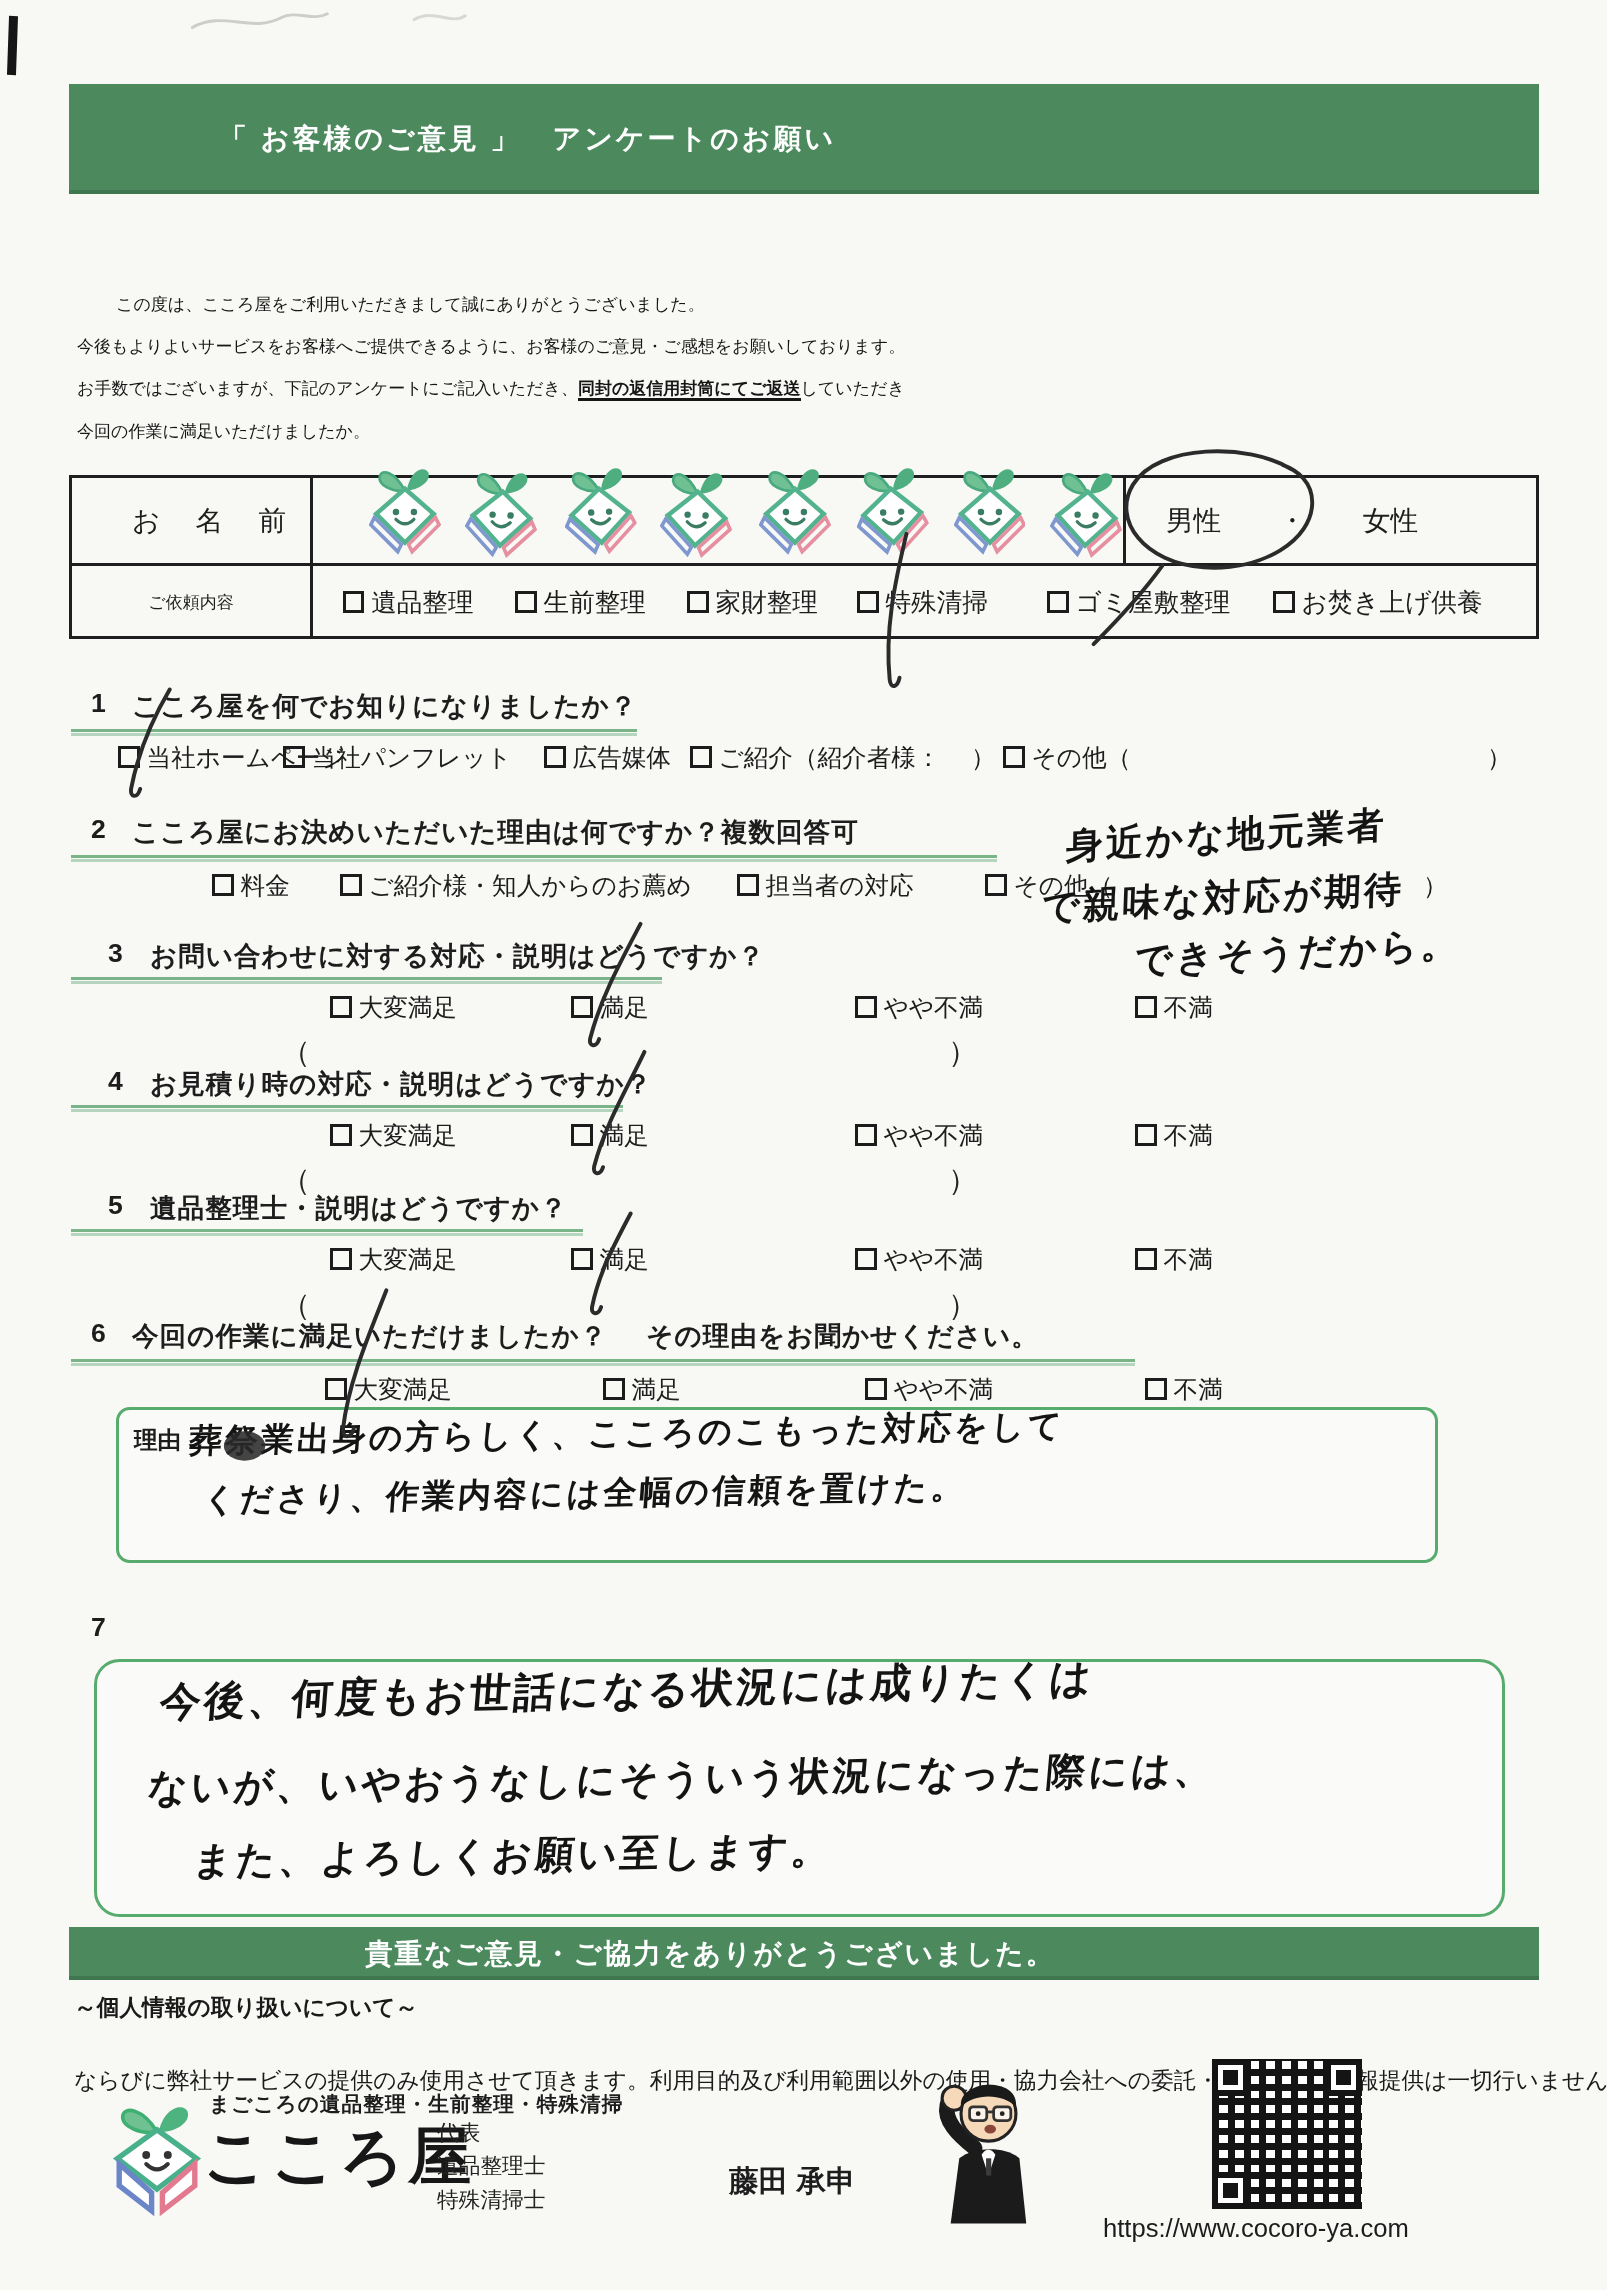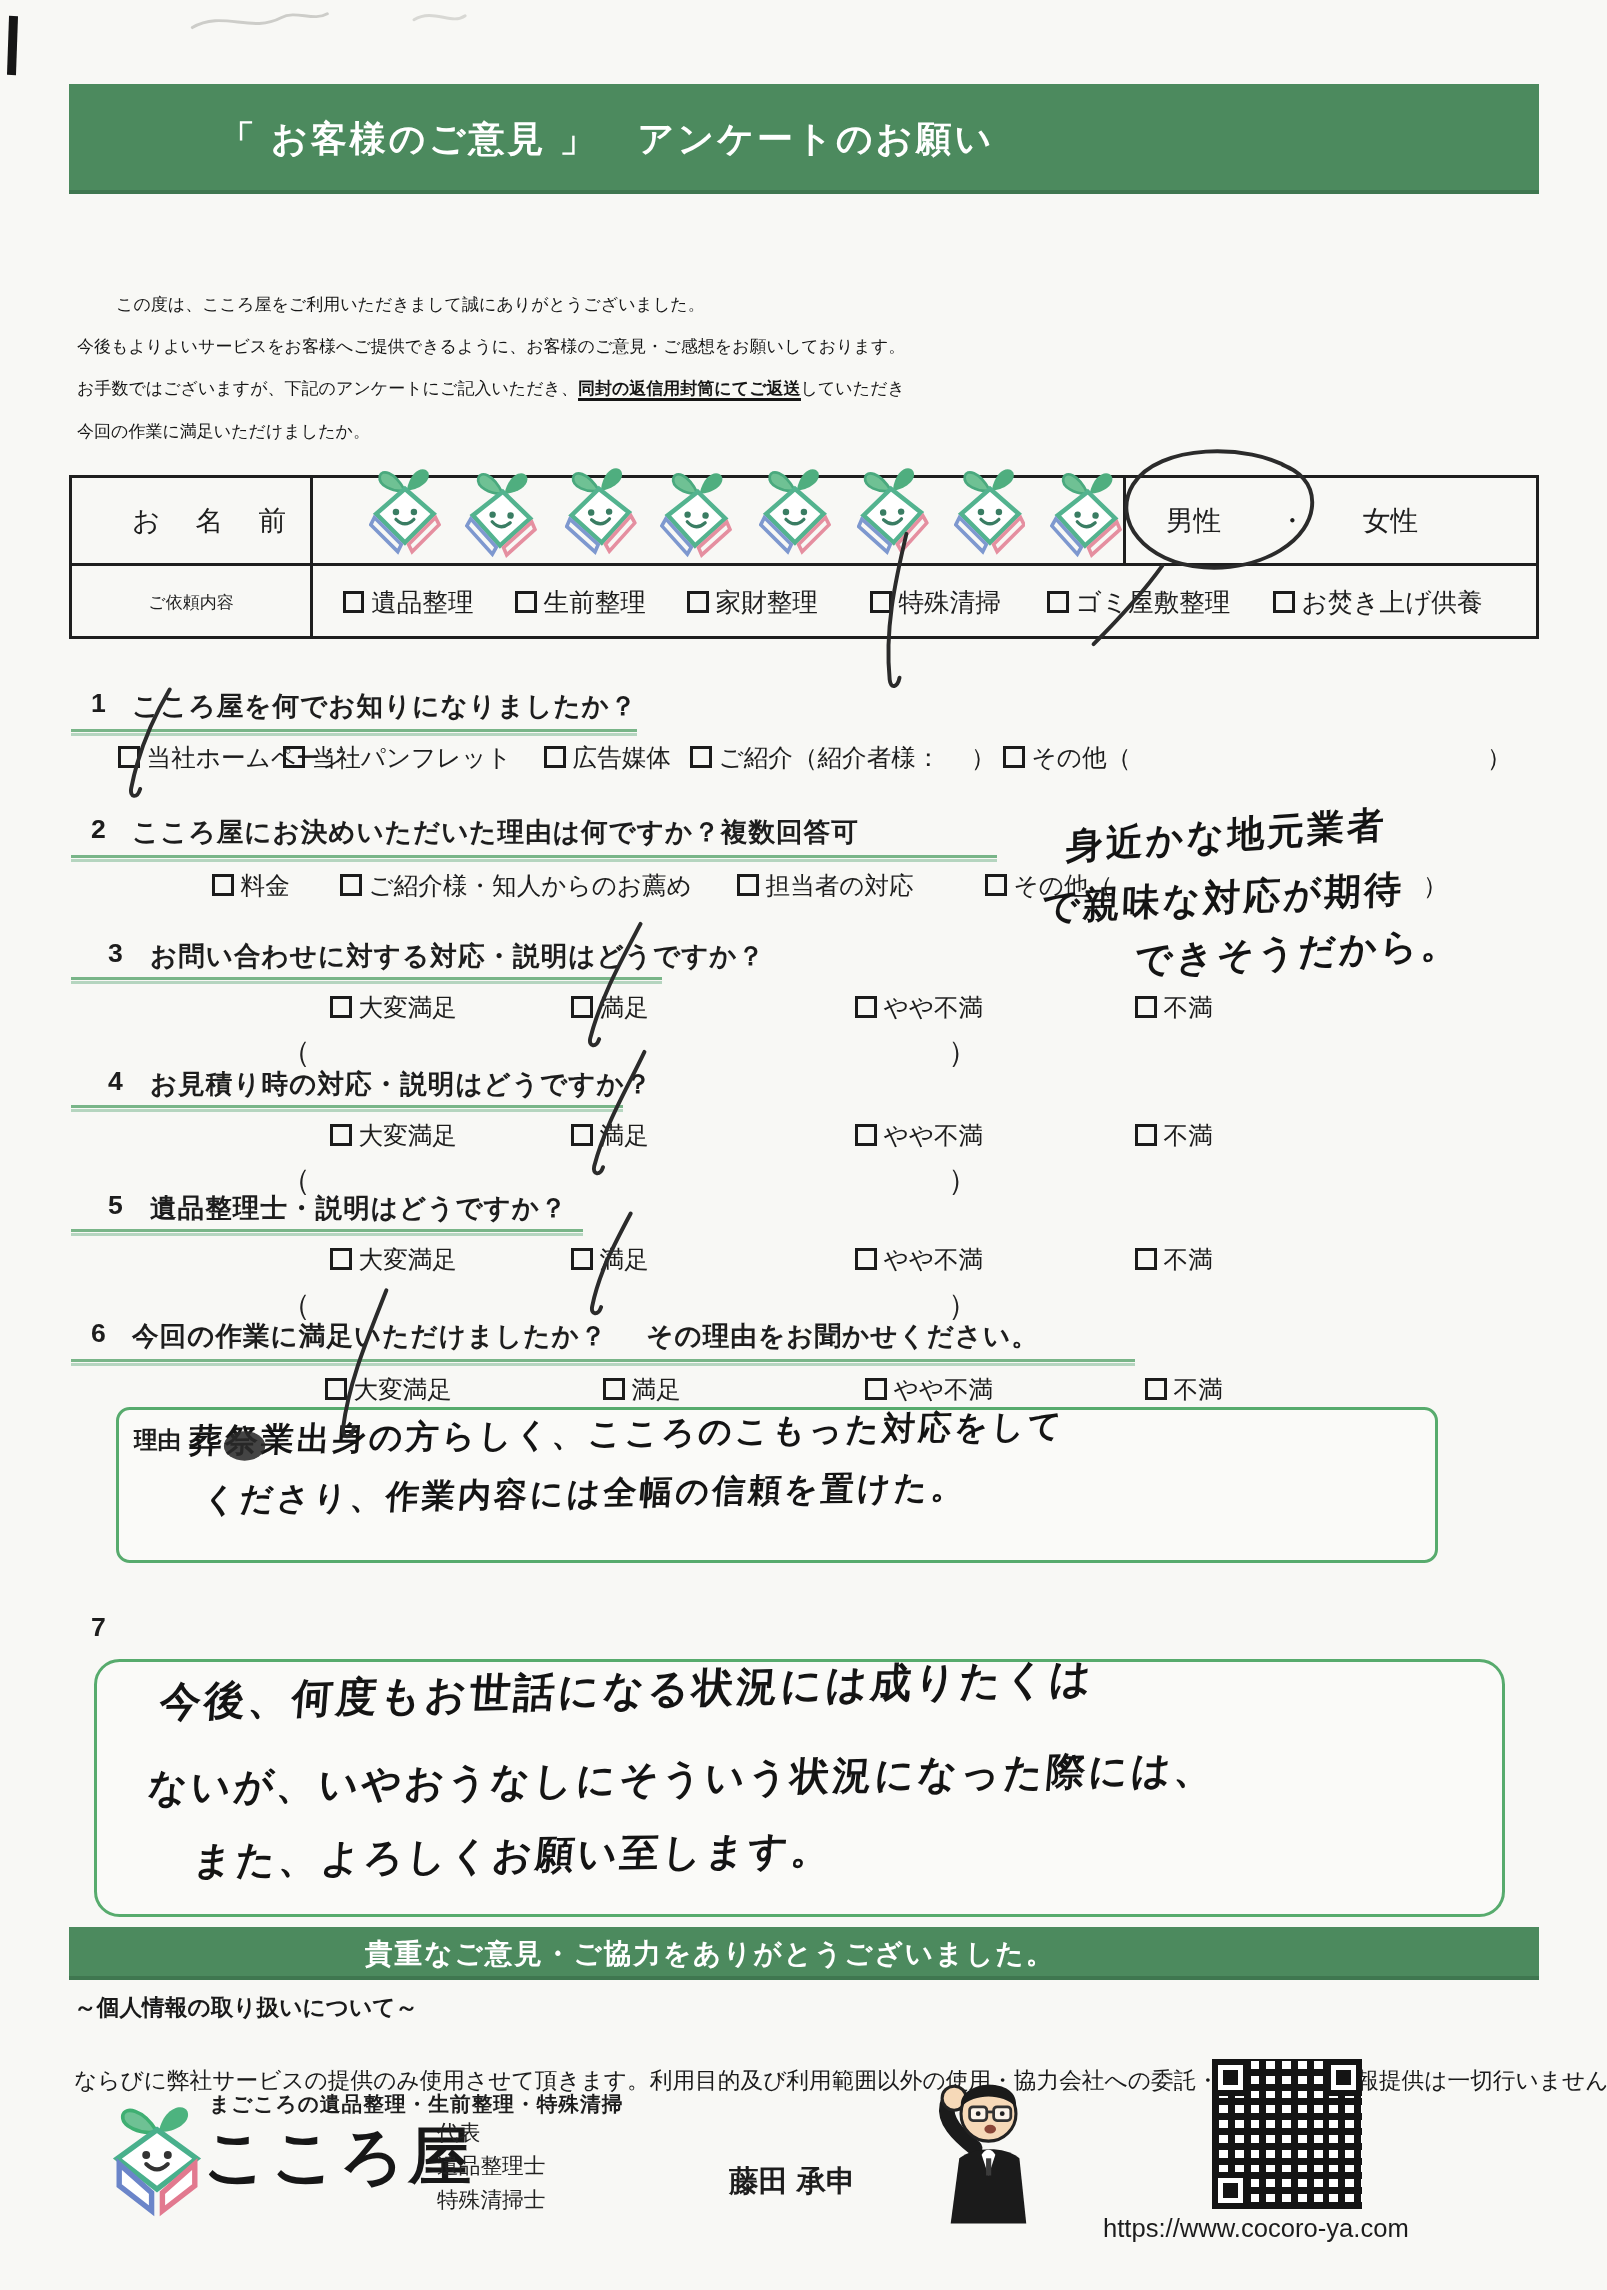--- a/index.html
+++ b/index.html
@@ -8,21 +8,21 @@
     background:#f8f8f5;overflow:hidden;
     font-family:"Liberation Sans","DejaVu Sans",sans-serif;
     color:#1d1d1d;
   }
   .abs{position:absolute;white-space:nowrap;}
   
   .corner-bar{position:absolute;left:7.9px;top:15.8px;width:8.9px;height:59px;background:#161616;transform:rotate(2deg);}
   
   .banner{position:absolute;left:69px;width:1470px;background:#4c8a5e;box-shadow:inset 0 -3.9px 0 #3f7750;}
   #banner-top{top:84px;height:110px;}
-  #banner-top .t{color:#fff;font-size:36px;font-weight:bold;letter-spacing:3px;line-height:110px;padding-left:150px;}
+  #banner-top .t{color:#fff;font-size:28px;font-weight:bold;letter-spacing:3px;line-height:110px;padding-left:150px;}
   #banner-thanks{top:1927px;height:53px;}
   #banner-thanks .t{color:#fff;font-size:27.6px;font-weight:bold;letter-spacing:2px;line-height:53px;padding-left:296px;}
   
   .intro{font-size:17px;line-height:33px;color:#161616;}
   .intro b u{text-decoration:none;border-bottom:3px solid #161616;font-weight:bold;}
   
   #info-table{position:absolute;left:69px;top:475px;width:1470px;height:164px;border:3px solid #1f1f1f;box-sizing:border-box;}
   #info-table .cell{position:absolute;box-sizing:border-box;padding-left:40px;}
   .cell-name{left:0;top:0;width:241px;height:85px;border-right:3px solid #1f1f1f;font-size:27.6px;letter-spacing:3.9px;text-align:center;line-height:85px;}
   .cell-stamps{left:241px;top:0;width:813px;height:85px;border-right:3px solid #1f1f1f;overflow:visible;}
@@ -128,21 +128,21 @@
       <span>男性</span>
       <span>・</span>
       <span>女性</span>
     </div>
     <div class="cell row2">
       <div class="cell-req">ご依頼内容</div>
       <div class="cell-reqopts">
         <span class="opt" style="left:29.6px"><span class="cb"></span><span>遺品整理</span></span>
         <span class="opt" style="left:202px"><span class="cb"></span><span>生前整理</span></span>
         <span class="opt" style="left:374px"><span class="cb"></span><span>家財整理</span></span>
-        <span class="opt" style="left:557px"><span class="cb"></span><span>特殊清掃</span></span>
+        <span class="opt" style="left:544px"><span class="cb"></span><span>特殊清掃</span></span>
         <span class="opt" style="left:734px"><span class="cb"></span><span>ゴミ屋敷整理</span></span>
         <span class="opt" style="left:960px"><span class="cb"></span><span>お焚き上げ供養</span></span>
       </div>
     </div>
   </div>
 
   <div class="abs qnum" style="left:91px;top:688px">1</div>
   <div class="abs qtitle" style="left:132px;top:688px">こころ屋を何でお知りになりましたか？</div>
   <div class="g-underline" style="left:71px;top:729px;width:566px"></div>
   <div class="abs optrow" style="left:0;top:741px;width:1608px;height:35px">

